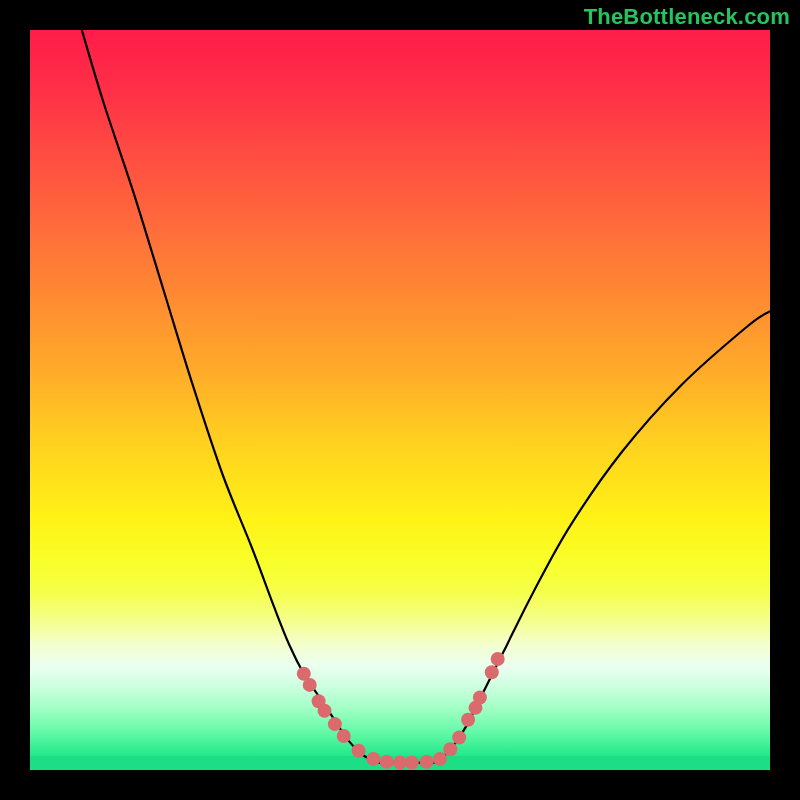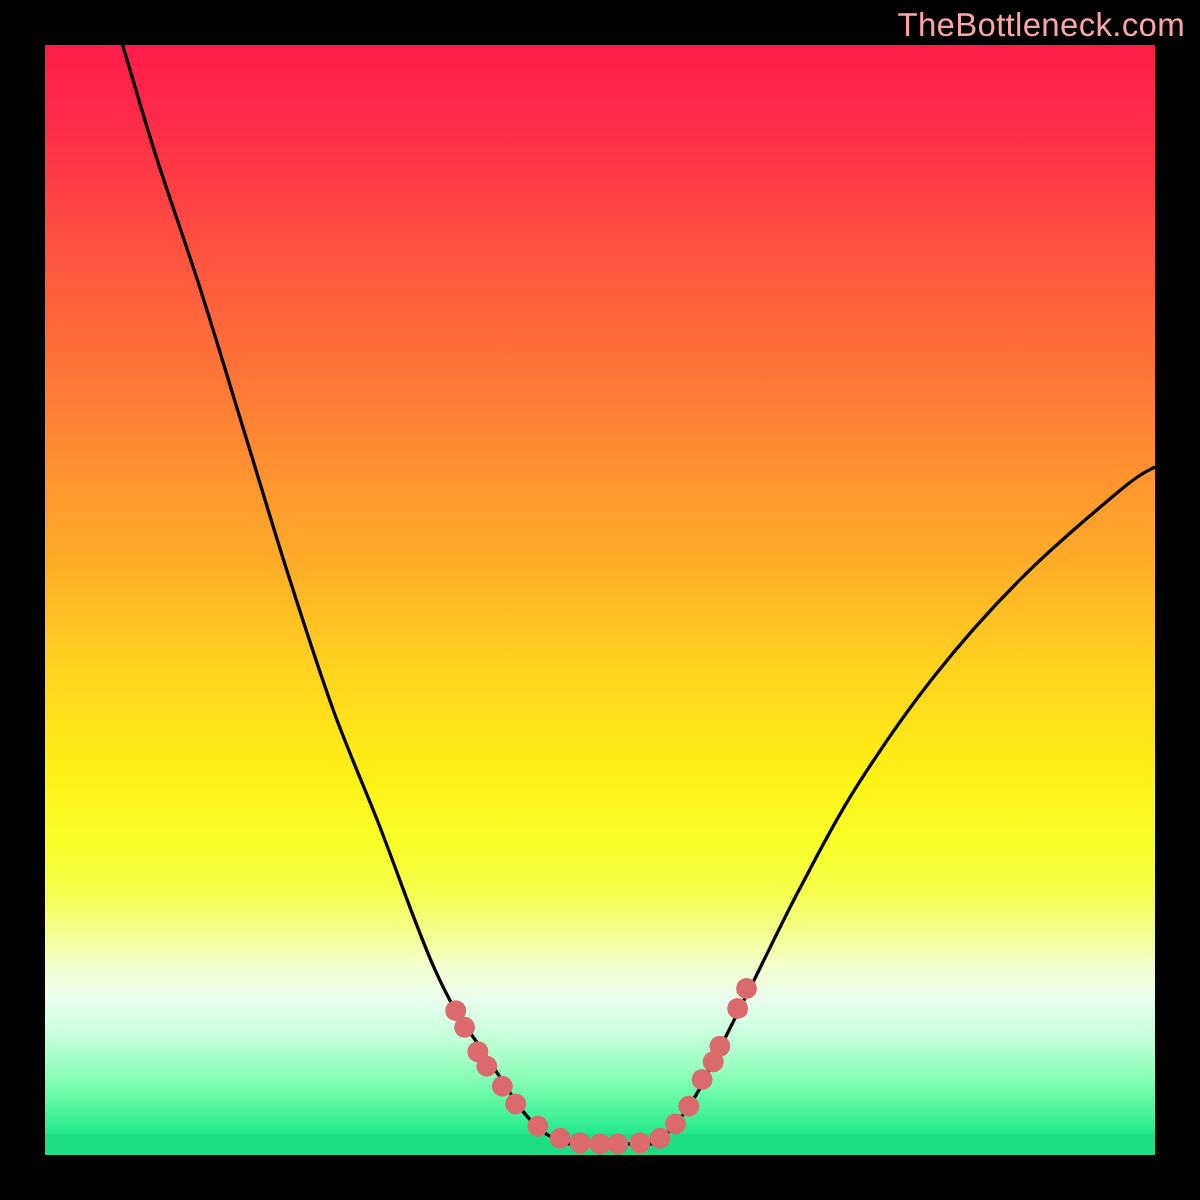--- a/index.html
+++ b/index.html
@@ -14,23 +14,23 @@
   .frame {
     position: relative;
     width: 800px;
     height: 800px;
     background: #000;
   }
   .watermark {
     position: absolute;
     top: 4px;
     right: 10px;
-    color: #fca5a5;
+    color: #22c55e;
     font-size: 22px;
-    font-weight: 400;
+    font-weight: 700;
     letter-spacing: 0.2px;
     z-index: 5;
   }
   .plot {
     position: absolute;
     left: 30px;
     top: 30px;
     width: 740px;
     height: 740px;
     background: linear-gradient(

